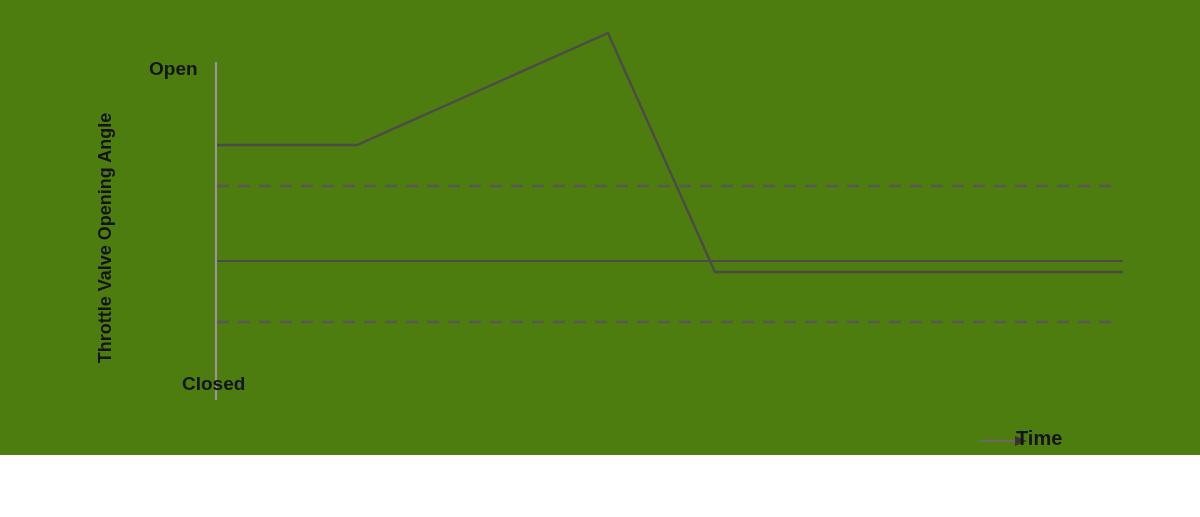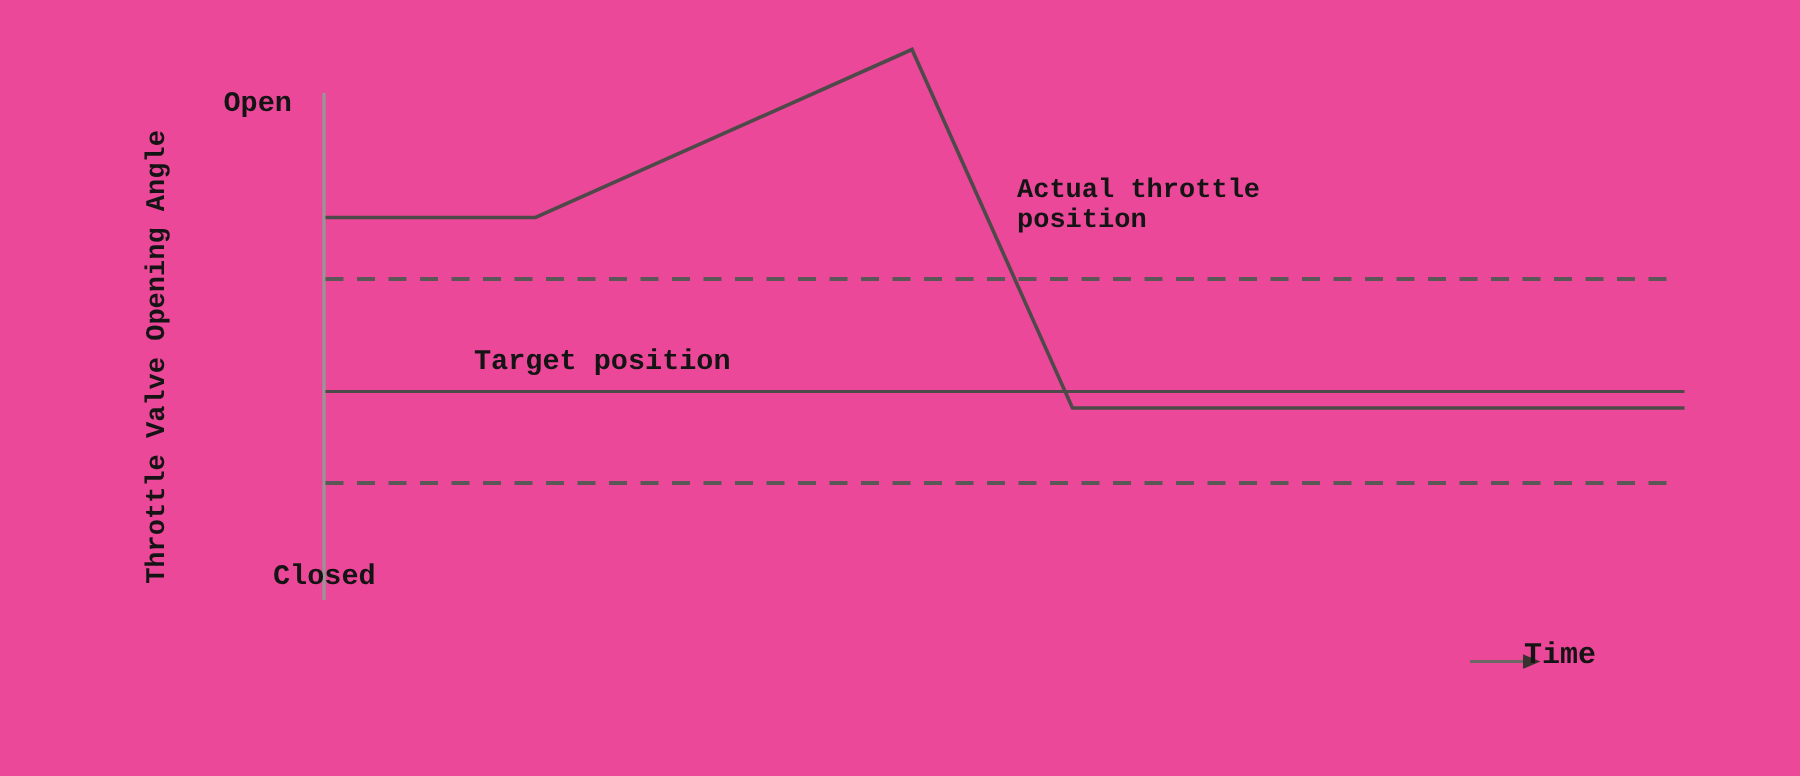--- a/index.html
+++ b/index.html
@@ -1,22 +1,22 @@
 <!DOCTYPE html>
 <html style="--line: #4f4a4a; --dashed: #5c5757; --axis: #969696; --arrow: #6e6862; --text: #141414;"><head>
 <meta charset="utf-8">
 <style>
   html, body { margin: 0; padding: 0; background: #ffffff; }
   .stage {
     position: relative;
     width: 1200px;
-    height: 517px;
-    background: #ec4899;
+    height: 455px;
+    background: #4d7c0f;
     overflow: hidden;
-    font-family: Liberation Mono, monospace;
+    font-family: Liberation Sans, sans-serif;
   }
   svg.plot { position: absolute; left: 0; top: 0; }
   .lbl {
     position: absolute;
     font-weight: bold;
     color: var(--text, #141414);
     white-space: nowrap;
     line-height: 20px;
   }
   .lbl-open    { left: 149px; top: 59px;  font-size: 19px; }
@@ -51,18 +51,15 @@
     <line class="dashed" x1="217" y1="186" x2="1116" y2="186"></line>
     <line class="solid" x1="217" y1="261" x2="1123" y2="261"></line>
     <line class="dashed" x1="217" y1="322" x2="1116" y2="322"></line>
     <polyline class="actual" points="217,145 357,145 608,33 715,272 1123,272"></polyline>
     <line class="arrow" marker-end="url(#arrowhead)" x1="980" y1="441" x2="1024" y2="441"></line>
   </svg>
 
   <div class="lbl lbl-open">Open</div>
   <div class="lbl lbl-closed">Closed</div>
   <div class="lbl lbl-ytitle">Throttle Valve Opening Angle</div>
-  <div class="lbl lbl-target">Target position</div>
-  <div class="lbl lbl-actual">Actual throttle
-position</div>
   <div class="lbl lbl-time">Time</div>
 
 </div>
 
 </body></html>

